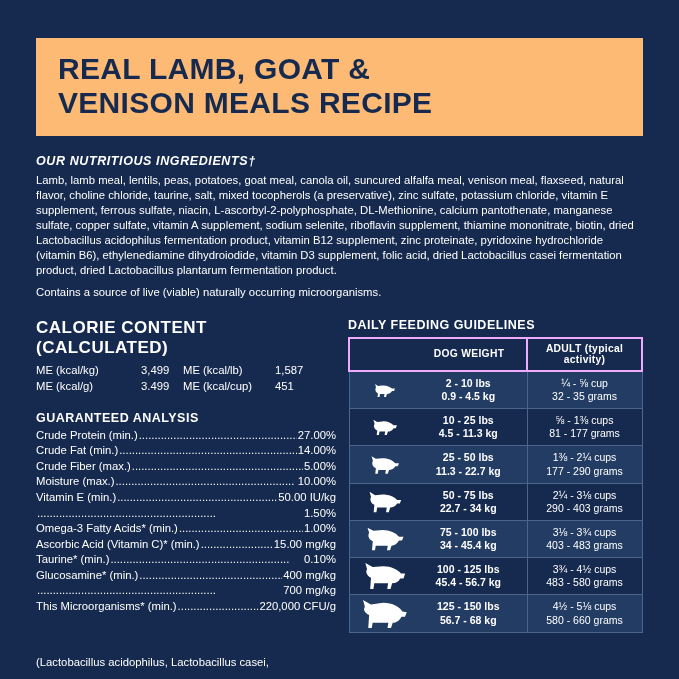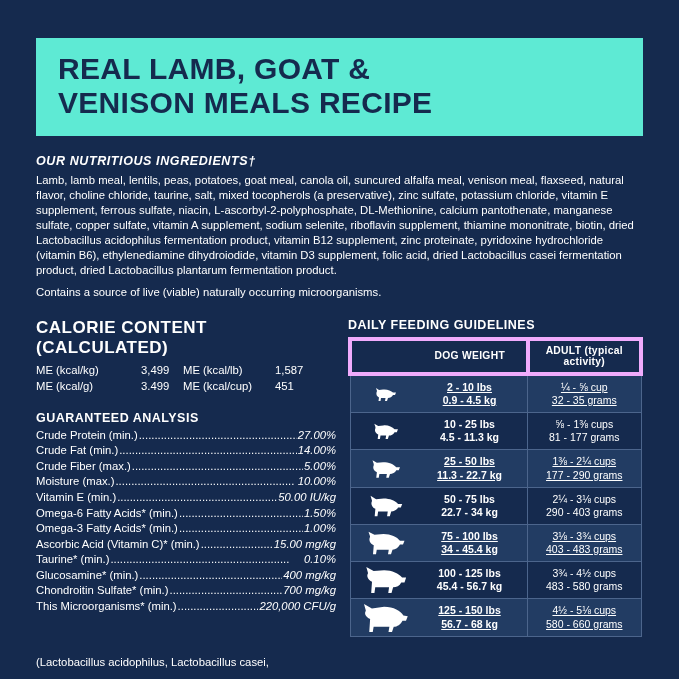--- a/index.html
+++ b/index.html
@@ -17,21 +17,21 @@
   .page {
     position: relative;
     width: 679px;
     height: 679px;
     box-sizing: border-box;
     padding: 38px 36px 10px 36px;
   }
 
   
   .title-banner {
-    background: #5eead4;
+    background: #fdba74;
     color: #152a4e;
     padding: 14px 20px 16px 22px;
     margin-bottom: 18px;
   }
   .title-banner .line {
     font-size: 30px;
     line-height: 1.13;
     font-weight: bold;
     letter-spacing: 0.3px;
     white-space: nowrap;
@@ -106,21 +106,21 @@
     white-space: nowrap;
   }
   .ga-name { flex: 0 0 auto; }
   .ga-dots {
     flex: 1 1 auto;
     overflow: hidden;
     white-space: nowrap;
     letter-spacing: 0px;
     margin: 0 1px;
   }
-  .ga-val { flex: 0 0 auto; font-style: italic; }
+  .ga-val { flex: 0 0 auto; }
   .ga-sub {
     font-size: 11.3px;
     line-height: 1.3;
     margin-top: 40px;
   }
   .ga-footnote {
     font-size: 11.3px;
     line-height: 1.3;
     margin-top: 10px;
   }
@@ -134,21 +134,21 @@
   }
   table.feeding {
     border-collapse: collapse;
     width: 100%;
     table-layout: fixed;
   }
   table.feeding th {
     font-size: 10.3px;
     font-weight: bold;
     padding: 4px 2px 5px 2px;
-    border: 4px solid #f0abfc;
+    border: 2px solid #f0abfc;
     text-align: center;
     letter-spacing: 0.3px;
   }
   table.feeding th.icon-col { width: 58px; border-right: none; }
   table.feeding th.weight-col { border-left: none; }
   table.feeding td {
     border: 1px solid #4c658c;
     text-align: center;
     font-size: 10.5px;
     line-height: 1.25;
@@ -159,21 +159,21 @@
     border-right: none;
     padding: 3px 0 3px 6px;
     text-align: center;
   }
   table.feeding td.weight-cell {
     border-left: none;
     font-weight: bold;
     text-align: center;
     padding-left: 0;
   }
-  table.feeding tr.shaded td { background: #223c63; text-decoration: underline; }
+  table.feeding tr.shaded td { background: #223c63; }
   .w-lbs { display: block; font-weight: bold; }
   .w-kg  { display: block; font-weight: bold; }
   .adult-cups { display: block; }
   .adult-grams { display: block; }
   .dog-icon svg { display: block; margin: 0 auto; }
 </style>
 </head>
 <body>
 
 <div class="page">
@@ -229,21 +229,20 @@
           <span class="ga-name">Moisture (max.)</span>
           <span class="ga-dots">.........................................................</span>
           <span class="ga-val">10.00%</span>
         </div>
         <div class="ga-row">
           <span class="ga-name">Vitamin E (min.)</span>
           <span class="ga-dots">.........................................................</span>
           <span class="ga-val">50.00 IU/kg</span>
         </div>
         <div class="ga-row">
-          <span class="ga-name">Omega-6 Fatty Acids* (min.)</span>
           <span class="ga-dots">.........................................................</span>
           <span class="ga-val">1.50%</span>
         </div>
         <div class="ga-row">
           <span class="ga-name">Omega-3 Fatty Acids* (min.)</span>
           <span class="ga-dots">.........................................................</span>
           <span class="ga-val">1.00%</span>
         </div>
         <div class="ga-row">
           <span class="ga-name">Ascorbic Acid (Vitamin C)* (min.)</span>
@@ -254,21 +253,20 @@
           <span class="ga-name">Taurine* (min.)</span>
           <span class="ga-dots">.........................................................</span>
           <span class="ga-val">0.10%</span>
         </div>
         <div class="ga-row">
           <span class="ga-name">Glucosamine* (min.)</span>
           <span class="ga-dots">.........................................................</span>
           <span class="ga-val">400 mg/kg</span>
         </div>
         <div class="ga-row">
-          <span class="ga-name">Chondroitin Sulfate* (min.)</span>
           <span class="ga-dots">.........................................................</span>
           <span class="ga-val">700 mg/kg</span>
         </div>
         <div class="ga-row">
           <span class="ga-name">This Microorganisms* (min.)</span>
           <span class="ga-dots">.........................................................</span>
           <span class="ga-val">220,000 CFU/g</span>
         </div>
 
         <div class="ga-sub">(Lactobacillus acidophilus, Lactobacillus casei,</div>

